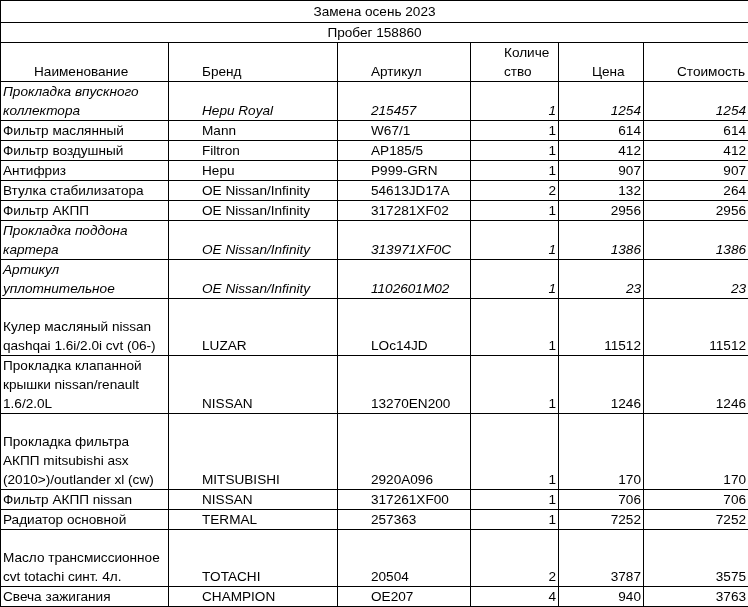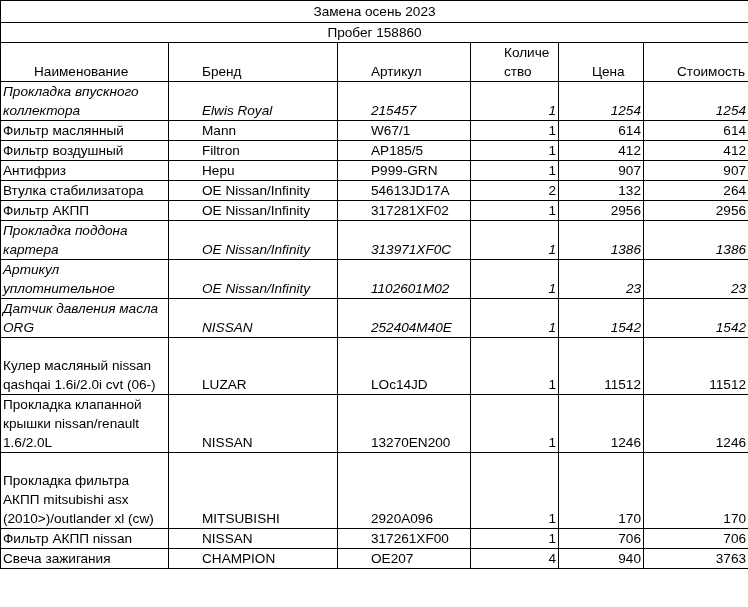--- a/index.html
+++ b/index.html
@@ -54,21 +54,21 @@
       <td class="txt">Наименование</td>
       <td class="txt">Бренд</td>
       <td class="txt">Артикул</td>
       <td class="txt">Количество</td>
       <td class="txt">Цена</td>
       <td class="txt">Стоимость</td>
     </tr>
 
     <tr class="rh2">
       <td class="name">Прокладка впускного коллектора</td>
-      <td class="txt">Elwis Royal</td>
+      <td class="txt">Hepu Royal</td>
       <td class="txt">215457</td>
       <td class="num">1</td>
       <td class="num">1254</td>
       <td class="num">1254</td>
     </tr>
     <tr class="rh1">
       <td class="name">Фильтр маслянный</td>
       <td class="txt">Mann</td>
       <td class="txt">W67/1</td>
       <td class="num">1</td>
@@ -116,28 +116,20 @@
       <td class="num">1386</td>
     </tr>
     <tr class="rh2">
       <td class="name">Артикул уплотнительное</td>
       <td class="txt">OE Nissan/Infinity</td>
       <td class="txt">1102601M02</td>
       <td class="num">1</td>
       <td class="num">23</td>
       <td class="num">23</td>
     </tr>
-    <tr class="rh2">
-      <td class="name">Датчик давления масла ORG</td>
-      <td class="txt">NISSAN</td>
-      <td class="txt">252404M40E</td>
-      <td class="num">1</td>
-      <td class="num">1542</td>
-      <td class="num">1542</td>
-    </tr>
     <tr class="rh3">
       <td class="name">Кулер масляный nissan qashqai 1.6i/2.0i cvt (06-)</td>
       <td class="txt">LUZAR</td>
       <td class="txt">LOc14JD</td>
       <td class="num">1</td>
       <td class="num">11512</td>
       <td class="num">11512</td>
     </tr>
     <tr class="rh3">
       <td class="name">Прокладка клапанной крышки nissan/renault 1.6/2.0L</td>
@@ -157,20 +149,36 @@
     </tr>
     <tr class="rh1">
       <td class="name">Фильтр АКПП nissan</td>
       <td class="txt">NISSAN</td>
       <td class="txt">317261XF00</td>
       <td class="num">1</td>
       <td class="num">706</td>
       <td class="num">706</td>
     </tr>
     <tr class="rh1">
+      <td class="name">Радиатор основной</td>
+      <td class="txt">TERMAL</td>
+      <td class="txt">257363</td>
+      <td class="num">1</td>
+      <td class="num">7252</td>
+      <td class="num">7252</td>
+    </tr>
+    <tr class="rh3">
+      <td class="name">Масло трансмиссионное  cvt totachi синт. 4л.</td>
+      <td class="txt">TOTACHI</td>
+      <td class="txt">20504</td>
+      <td class="num">2</td>
+      <td class="num">3787</td>
+      <td class="num">3575</td>
+    </tr>
+    <tr class="rh1">
       <td class="name">Свеча зажигания</td>
       <td class="txt">CHAMPION</td>
       <td class="txt">OE207</td>
       <td class="num">4</td>
       <td class="num">940</td>
       <td class="num">3763</td>
     </tr>
   </tbody>
 </table>
 </div>

